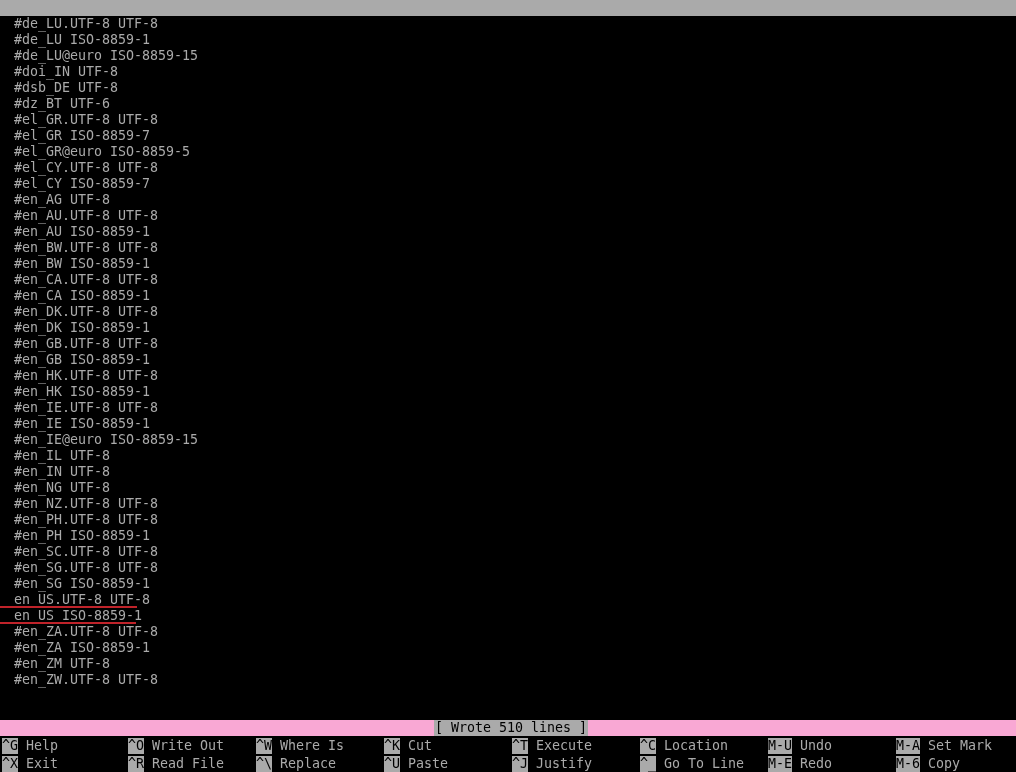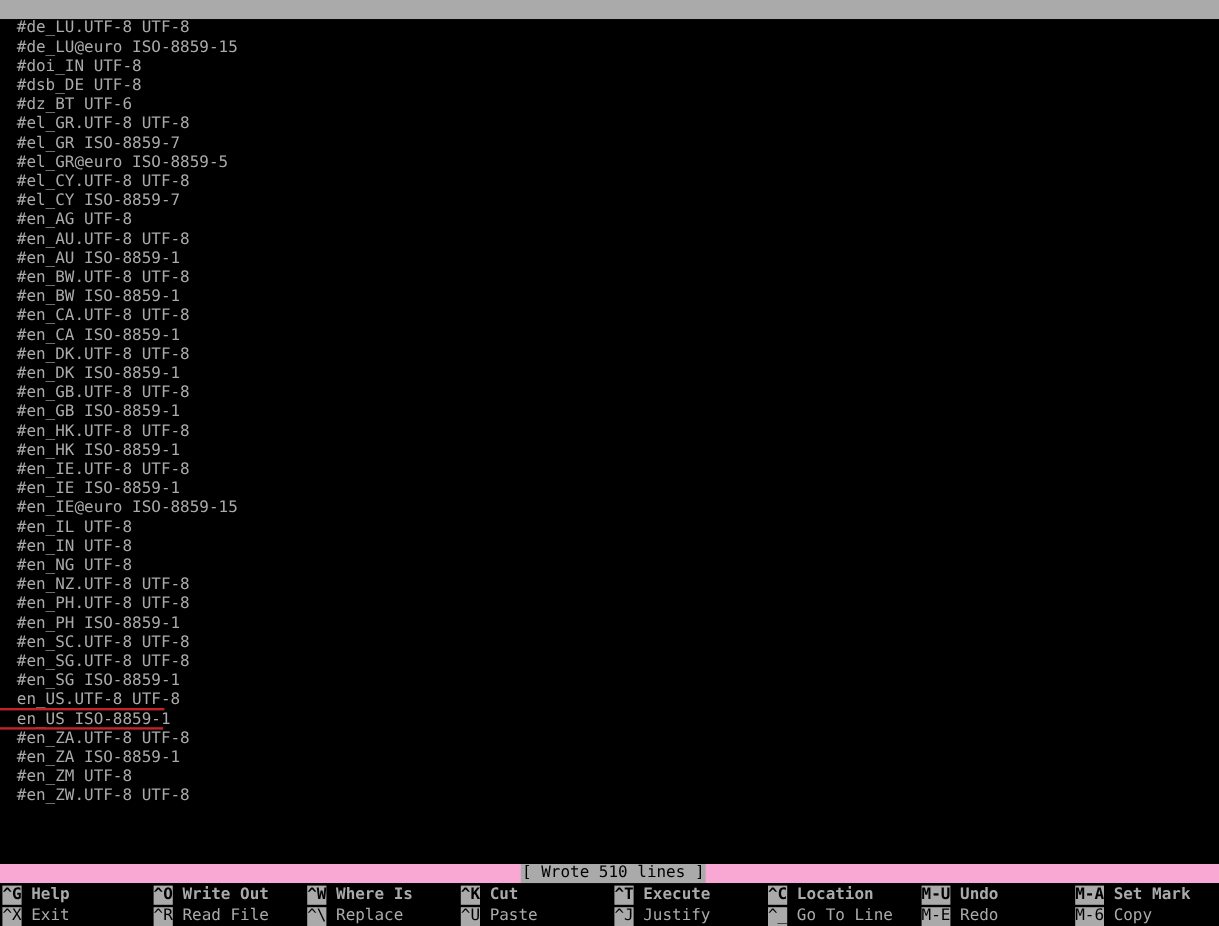--- a/index.html
+++ b/index.html
@@ -101,21 +101,21 @@
     width: 1016px;
     height: 36px;
     background: #000000;
   }
   .help-row {
     position: relative;
     height: 16px;
     line-height: 16px;
     white-space: pre;
   }
-  .help-row.row1 { top: 2px; font-weight: bold; }
+  .help-row.row1 { top: 2px; }
   .help-row.row2 { top: 4px; }
 
   .help-cell {
     position: absolute;
     top: 0;
     height: 16px;
     line-height: 16px;
     white-space: pre;
   }
   .help-key {
@@ -138,20 +138,21 @@
 <body>
 
 <div class="terminal">
 
   <div class="titlebar">
     
   </div>
 
   <div class="buffer" id="buffer">
       <div class="line"><span class="ltext">#de_LU.UTF-8 UTF-8</span></div>
+      <div class="line"><span class="ltext">#de_LU ISO-8859-1</span></div>
       <div class="line"><span class="ltext">#de_LU@euro ISO-8859-15</span></div>
       <div class="line"><span class="ltext">#doi_IN UTF-8</span></div>
       <div class="line"><span class="ltext">#dsb_DE UTF-8</span></div>
       <div class="line"><span class="ltext">#dz_BT UTF-6</span></div>
       <div class="line"><span class="ltext">#el_GR.UTF-8 UTF-8</span></div>
       <div class="line"><span class="ltext">#el_GR ISO-8859-7</span></div>
       <div class="line"><span class="ltext">#el_GR@euro ISO-8859-5</span></div>
       <div class="line"><span class="ltext">#el_CY.UTF-8 UTF-8</span></div>
       <div class="line"><span class="ltext">#el_CY ISO-8859-7</span></div>
       <div class="line"><span class="ltext">#en_AG UTF-8</span></div>

